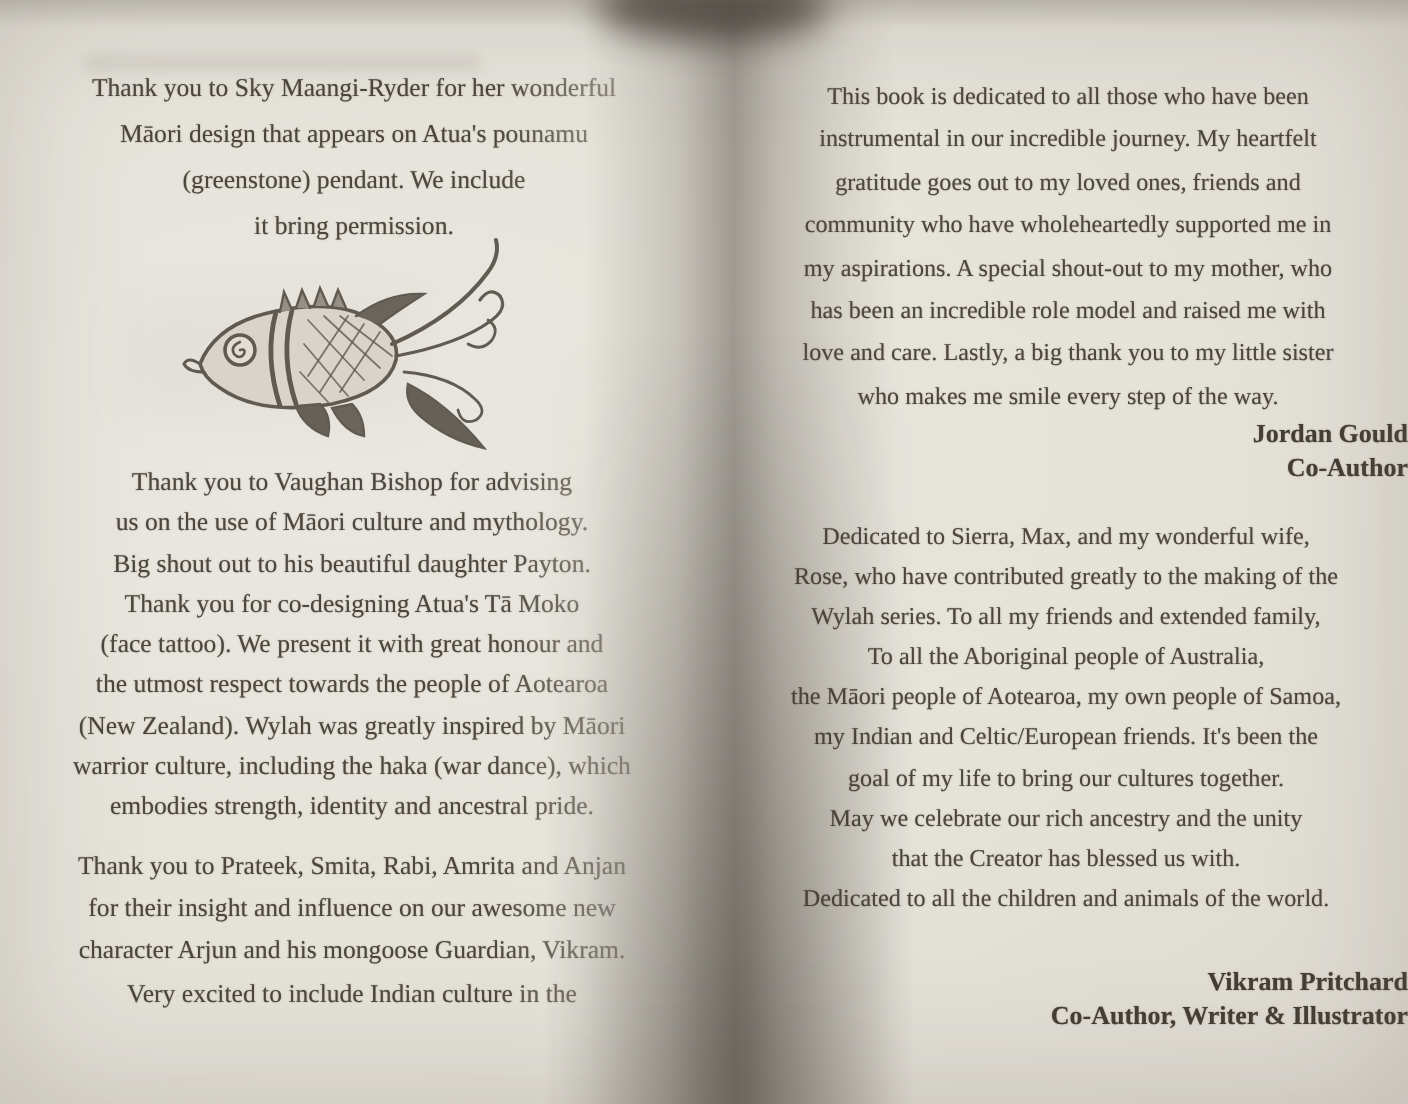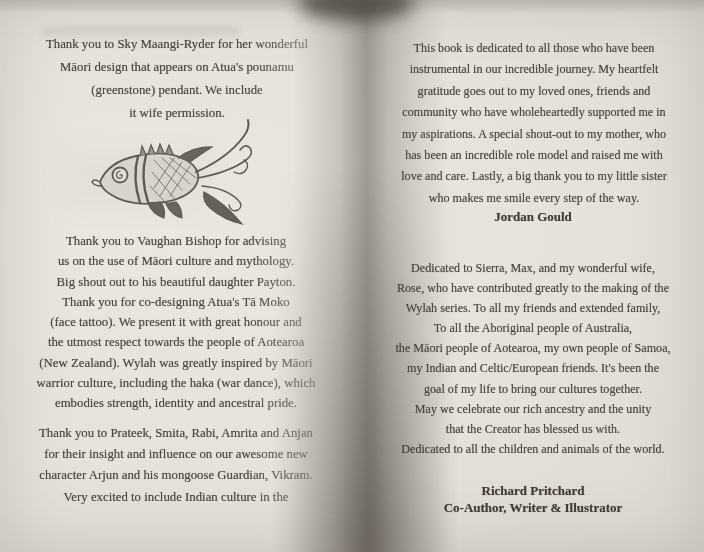--- a/index.html
+++ b/index.html
@@ -24,21 +24,21 @@
 
   
   .p-l1{left:8px;top:33px;width:338px;font-size:12.8px;line-height:23px;}
   .p-l2{left:4px;top:231px;width:344px;font-size:12.8px;line-height:20.3px;}
   .p-l3{left:4px;top:423px;width:344px;font-size:12.8px;line-height:21.2px;}
 
   
   .p-r1{left:14px;top:38px;width:336px;font-size:12.1px;line-height:21.4px;}
   .p-r2{left:10px;top:258px;width:342px;font-size:12.1px;line-height:20.1px;}
 
-  .author{position:absolute;width:342px;left:10px;text-align:center;
+  .author{position:absolute;width:342px;left:10px;text-align:right;
     color:#443e36;font-weight:bold;font-size:13px;line-height:16.5px;
     text-shadow:0 0 .7px rgba(80,70,58,.6);}
   .a1{top:209px;}
   .a2{top:483px;}
 
   .fish{position:absolute;left:78px;top:116px;width:196px;height:122px;z-index:1;}
 
   
   .ghost{position:absolute;background:#8d867c;filter:blur(3px);opacity:.16;
     border-radius:3px;pointer-events:none;}
@@ -72,21 +72,21 @@
 <div class="photo">
 
   <div class="page page-left">
     <div class="ghost ghost-a"></div>
     <div class="ghost ghost-b"></div>
 
     <div class="para p-l1">
         <div class="line">Thank you to Sky Maangi-Ryder for her wonderful</div>
         <div class="line">Māori design that appears on Atua's pounamu</div>
         <div class="line">(greenstone) pendant. We include</div>
-        <div class="line">it wife permission.</div>
+        <div class="line">it bring permission.</div>
       </div>
 
     <div class="fish">
       <svg viewBox="0 0 196 122" width="196" height="122">
         <g fill="none" stroke="#4e4840" stroke-width="1.8" stroke-linecap="round" opacity="0.88">
 
           <path d="M22 66 Q30 46 58 40 Q90 33 108 44 Q122 52 120 64 Q116 80 88 86 Q52 92 32 78 Q24 73 22 66 Z" fill="#d7d3ca"></path>
 
           <path d="M22 66 Q16 62 14 66 Q16 70 24 70" stroke-width="1.5"></path>
 
@@ -144,37 +144,38 @@
         <div class="line">gratitude goes out to my loved ones, friends and</div>
         <div class="line">community who have wholeheartedly supported me in</div>
         <div class="line">my aspirations. A special shout-out to my mother, who</div>
         <div class="line">has been an incredible role model and raised me with</div>
         <div class="line">love and care. Lastly, a big thank you to my little sister</div>
         <div class="line">who makes me smile every step of the way.</div>
       </div>
 
     <div class="author a1">
       <div>Jordan Gould</div>
+      <div>Co-Author</div>
     </div>
 
     <div class="para p-r2">
         <div class="line">Dedicated to Sierra, Max, and my wonderful wife,</div>
         <div class="line">Rose, who have contributed greatly to the making of the</div>
         <div class="line">Wylah series. To all my friends and extended family,</div>
         <div class="line">To all the Aboriginal people of Australia,</div>
         <div class="line">the Māori people of Aotearoa, my own people of Samoa,</div>
         <div class="line">my Indian and Celtic/European friends. It's been the</div>
         <div class="line">goal of my life to bring our cultures together.</div>
         <div class="line">May we celebrate our rich ancestry and the unity</div>
         <div class="line">that the Creator has blessed us with.</div>
         <div class="line">Dedicated to all the children and animals of the world.</div>
       </div>
 
     <div class="author a2">
-      <div>Richard Pritchard</div>
+      <div>Vikram Pritchard</div>
       <div>Co-Author, Writer &amp; Illustrator</div>
     </div>
   </div>
 
   <div class="left-fade"></div>
   <div class="gutter g1"></div>
   <div class="gutter g2"></div>
   <div class="spine-top"></div>
   <div class="vignette"></div>
 </div>

